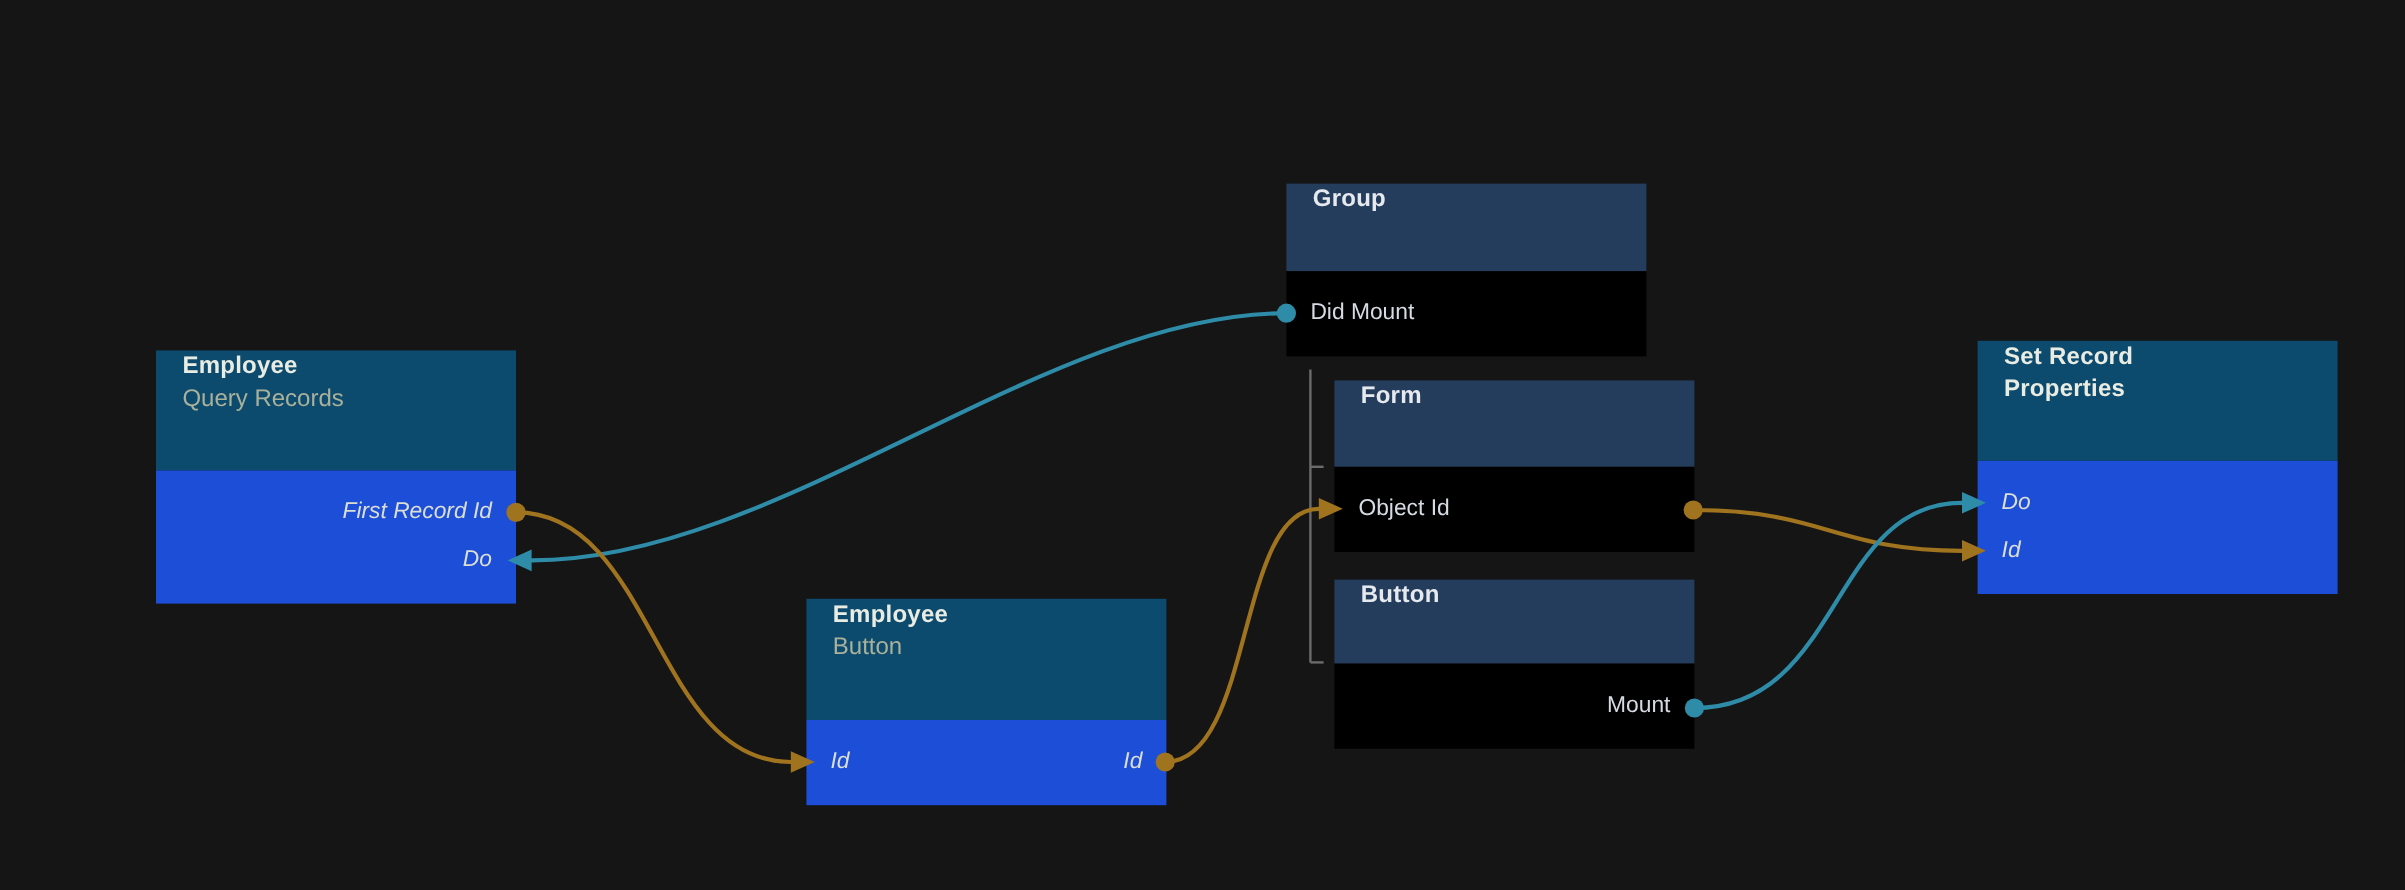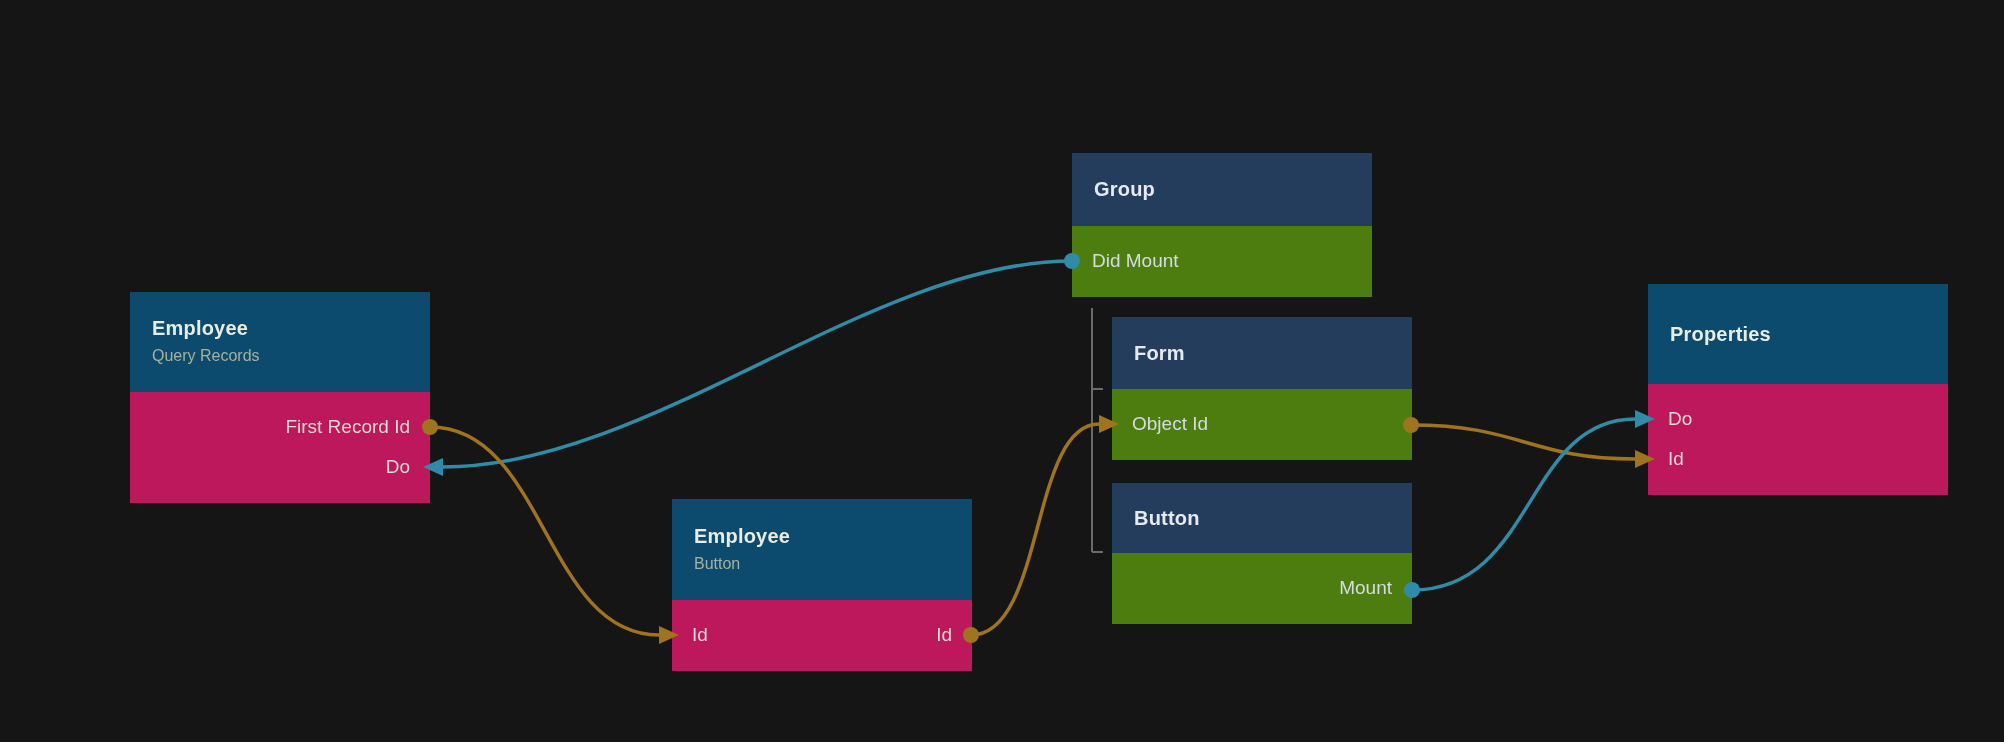--- a/index.html
+++ b/index.html
@@ -9,37 +9,37 @@
   .canvas {
     position:relative;
     width:2004px; height:742px;
     background:#151515;
     overflow:hidden;
   }
 
   .node { position:absolute; width:300px; }
 
   .node-header {
-    display:flex; flex-direction:column; justify-content:center;
+    display:flex; flex-direction:column; 
     padding:0 22px;
   }
   .node-body { padding:15px 0 16px; }
 
   .node.green .node-header { background:#0c4a6e; }
-  .node.green .node-body   { background:#be185d; }
+  .node.green .node-body   { background:#1d4ed8;font-style:italic; }
   .node.blue  .node-header { background:#243D5C; }
-  .node.blue  .node-body   { background:#4d7c0f; }
+  .node.blue  .node-body   { background:#000000; }
 
   .title {
     font-size:20px; font-weight:700; line-height:27px;
     color:#E9ECE2; letter-spacing:0.2px;
   }
   .node.blue .title { color:#E6EAEF; }
   .subtitle {
-    font-size:16px; font-weight:400; line-height:27px;
+    font-size:20px; font-weight:400; line-height:27px;
     color:#A9B19B;
   }
 
   .row {
     height:40px; padding:0 20px;
     display:flex; align-items:center;
     font-size:19px; color:#DBDED3;
   }
   .node.blue .row { color:#D6DBE3; }
   .row.right   { justify-content:flex-end; }
@@ -119,20 +119,21 @@
     <div class="node-body">
       <div class="row between">
         <span>Id</span>
         <span>Id</span>
       </div>
     </div>
   </div>
 
   <div class="node green" style="left:1648px; top:284px;">
     <div class="node-header" style="height:100px;">
+      <div class="title">Set Record</div>
       <div class="title">Properties</div>
     </div>
     <div class="node-body">
       <div class="row">
         <span>Do</span>
       </div>
       <div class="row">
         <span>Id</span>
       </div>
     </div>

